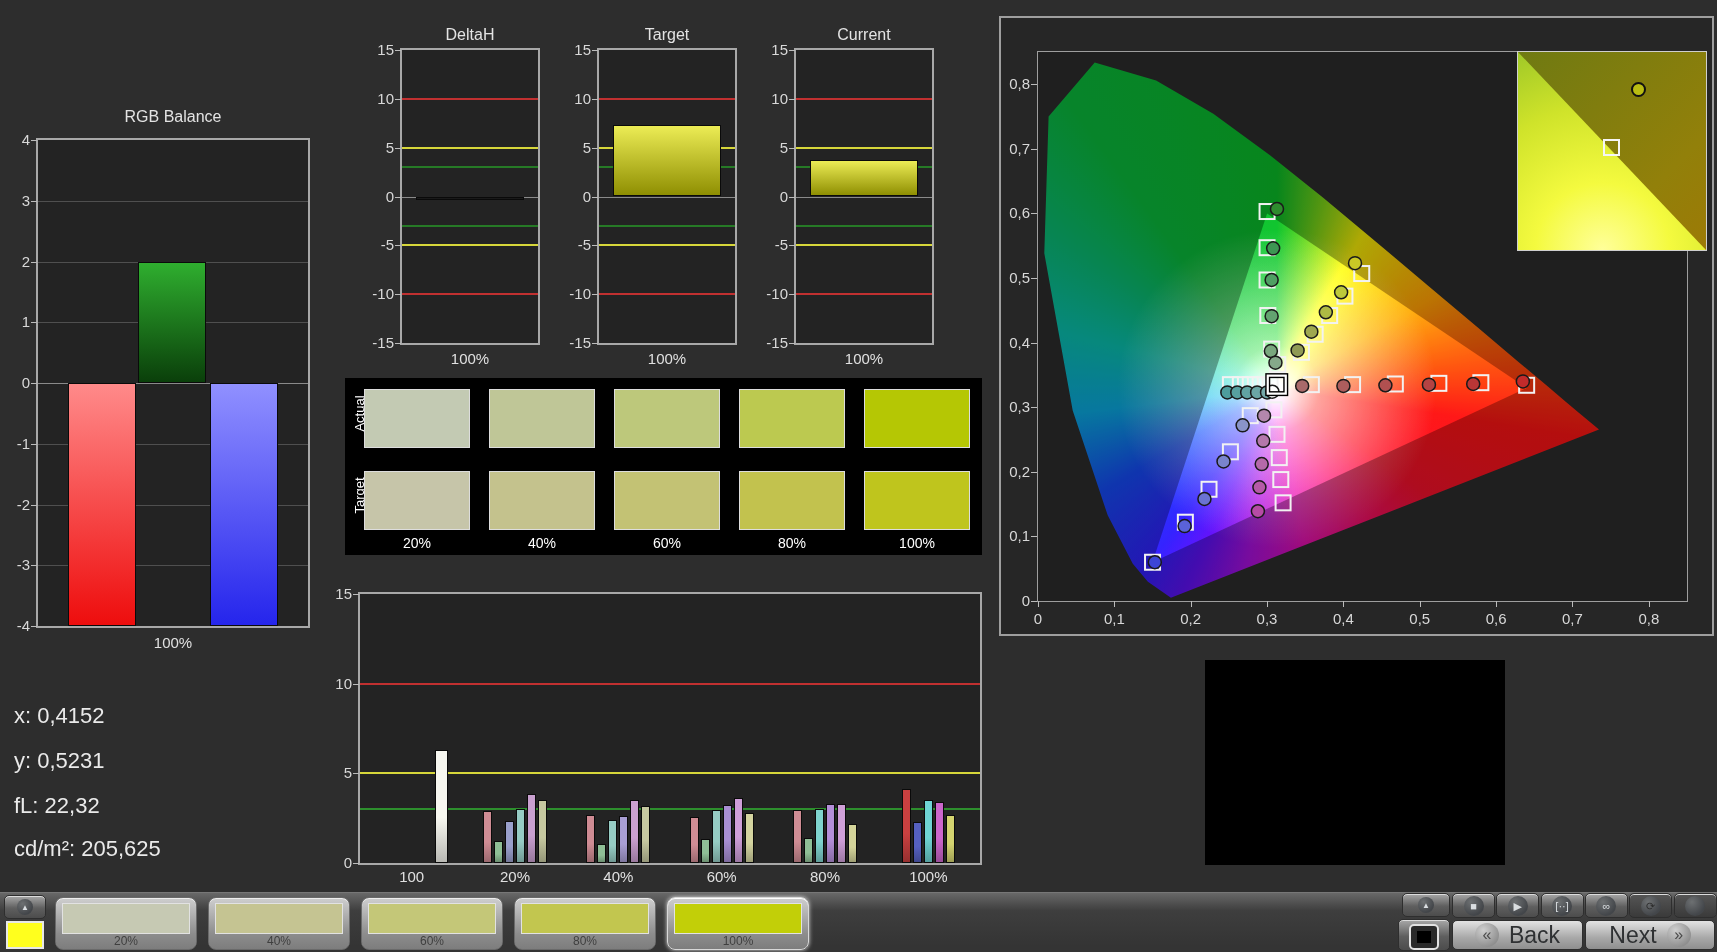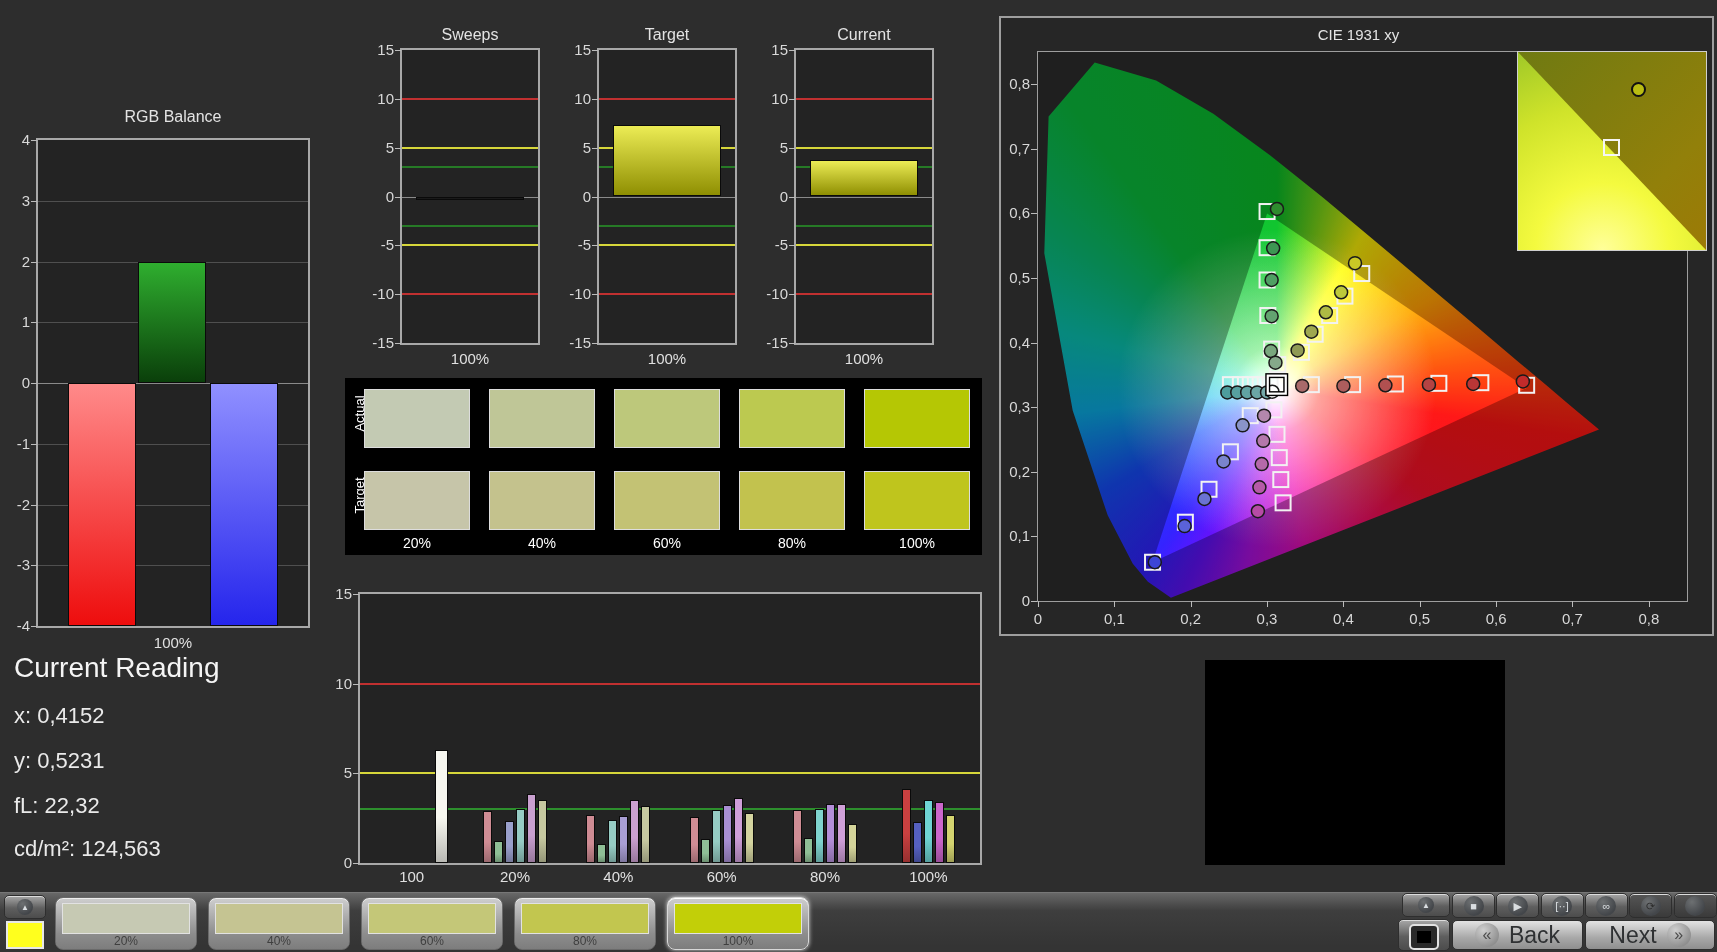--- a/index.html
+++ b/index.html
@@ -77,21 +77,21 @@
       <div class="abs tick" style="left: -44px; width: 36px; top: 416.25px; text-align: right;">-3</div>
       <div class="abs " style="left: -7px; width: 6px; height: 1px; top: 425.25px; background: rgb(187, 187, 187);"></div>
       <div class="abs tick" style="left: -44px; width: 36px; top: 477px; text-align: right;">-4</div>
       <div class="abs " style="left: -7px; width: 6px; height: 1px; top: 486px; background: rgb(187, 187, 187);"></div>
       <div class="abs bar" style="left: 11%; width: 25.3%; top: 243px; height: 243px; background: linear-gradient(rgb(255, 138, 138), rgb(238, 13, 13));"></div>
       <div class="abs bar" style="left: 37%; width: 25.3%; top: 121.5px; height: 121.5px; background: linear-gradient(rgb(47, 174, 47), rgb(10, 63, 10));"></div>
       <div class="abs bar" style="left: 63.7%; width: 25.3%; top: 243px; height: 243px; background: linear-gradient(rgb(144, 144, 255), rgb(37, 37, 236));"></div>
     </div>
   <div class="abs xlab" style="left:36px;top:634px;width:274px;">100%</div>
 
-  <div class="abs c-title" style="left:400px;top:26px;width:140px;">Sweeps</div>
+  <div class="abs c-title" style="left:400px;top:26px;width:140px;">DeltaH</div>
   <div class="abs plot" style="left:400px;top:48px;width:140px;height:297px;">
       <div class="abs grid" style="top: 146.5px; background: rgb(138, 138, 138);"></div>
       <div class="abs refline" style="top: 47.8333px; background: rgb(192, 48, 48);"></div>
       <div class="abs refline" style="top: 243.167px; background: rgb(192, 48, 48);"></div>
       <div class="abs refline" style="top: 96.6667px; background: rgb(214, 214, 58);"></div>
       <div class="abs refline" style="top: 194.333px; background: rgb(214, 214, 58);"></div>
       <div class="abs refline" style="top: 116.2px; background: rgb(38, 122, 38);"></div>
       <div class="abs refline" style="top: 174.8px; background: rgb(38, 122, 38);"></div>
       <div class="abs tick" style="left: -44px; width: 36px; top: -9px; text-align: right;">15</div>
       <div class="abs " style="left: -7px; width: 6px; height: 1px; top: 0px; background: rgb(187, 187, 187);"></div>
@@ -229,28 +229,26 @@
       <div class="abs bar" style="left: 488px; width: 9px; top: 229.547px; height: 39.4533px; background: linear-gradient(rgb(212, 212, 154), rgb(212, 212, 154) 60%, rgba(0, 0, 0, 0.25)) rgb(212, 212, 154);"></div>
       <div class="abs xlab" style="left: 425px; width: 80px; top: 274px;">80%</div>
       <div class="abs bar" style="left: 541.833px; width: 9px; top: 195.473px; height: 73.5267px; background: linear-gradient(rgb(201, 64, 64), rgb(201, 64, 64) 60%, rgba(0, 0, 0, 0.25)) rgb(201, 64, 64);"></div>
       <div class="abs bar" style="left: 552.833px; width: 9px; top: 227.753px; height: 41.2467px; background: linear-gradient(rgb(85, 96, 192), rgb(85, 96, 192) 60%, rgba(0, 0, 0, 0.25)) rgb(85, 96, 192);"></div>
       <div class="abs bar" style="left: 563.833px; width: 9px; top: 206.233px; height: 62.7667px; background: linear-gradient(rgb(111, 212, 212), rgb(111, 212, 212) 60%, rgba(0, 0, 0, 0.25)) rgb(111, 212, 212);"></div>
       <div class="abs bar" style="left: 574.833px; width: 9px; top: 208.027px; height: 60.9733px; background: linear-gradient(rgb(204, 102, 204), rgb(204, 102, 204) 60%, rgba(0, 0, 0, 0.25)) rgb(204, 102, 204);"></div>
       <div class="abs bar" style="left: 585.833px; width: 9px; top: 220.58px; height: 48.42px; background: linear-gradient(rgb(212, 212, 112), rgb(212, 212, 112) 60%, rgba(0, 0, 0, 0.25)) rgb(212, 212, 112);"></div>
       <div class="abs xlab" style="left: 528.333px; width: 80px; top: 274px;">100%</div>
     </div>
 
-  <div class="abs reading-head" style="left:14px;top:652px;">Current Reading</div>
   <div class="abs reading-line" style="left:14px;top:703px;">x: 0,4152</div>
   <div class="abs reading-line" style="left:14px;top:748px;">y: 0,5231</div>
   <div class="abs reading-line" style="left:14px;top:793px;">fL: 22,32</div>
-  <div class="abs reading-line" style="left:14px;top:836px;">cd/m²: 124,563</div>
+  <div class="abs reading-line" style="left:14px;top:836px;">cd/m²: 205,625</div>
 
   <div class="abs cie-panel" style="left:999px;top:16px;width:715px;height:620px;">
-    <div class="abs c-title" style="left:0;top:8px;width:715px;font-size:15px;">CIE 1931 xy</div>
     <div class="abs" style="left:36px;top:33px;width:651px;height:551px;background:#1f1f1f;border:1px solid #9e9e9e;">
         <div class="abs " style="left: 0px; top: 0px; width: 649px; height: 549px; background: radial-gradient(circle at 36.8% 61.3%, rgba(255, 255, 255, 0.95) 0px, rgba(250, 250, 235, 0.55) 8%, rgba(245, 245, 225, 0) 30%), conic-gradient(at 36.8% 61.3%, rgb(15, 176, 42) 0deg, rgb(232, 224, 16) 29deg, rgb(245, 155, 12) 60deg, rgb(240, 80, 14) 82deg, rgb(232, 21, 21) 99deg, rgb(224, 18, 42) 125deg, rgb(221, 16, 96) 147deg, rgb(207, 16, 160) 170deg, rgb(153, 18, 204) 190deg, rgb(90, 17, 224) 204deg, rgb(47, 31, 232) 216deg, rgb(22, 72, 224) 240deg, rgb(15, 158, 208) 263deg, rgb(16, 180, 164) 285deg, rgb(15, 176, 112) 304deg, rgb(15, 174, 60) 324deg, rgb(15, 176, 42) 360deg); clip-path: polygon(132.9px 545.8px, 109.9px 529.8px, 94.8px 511.7px, 69.7px 463.3px, 34.7px 358.5px, 6.3px 201.3px, 10.6px 64.5px, 56.7px 10.5px, 118.1px 28.5px, 175.3px 61.8px, 230.3px 101.9px, 284.9px 145.6px, 339.1px 190.7px, 391.3px 234.7px, 439.2px 275px, 478.7px 308.4px, 508.4px 333.3px, 528px 349.9px, 540.5px 360.4px, 561px 377.6px); filter: brightness(0.75) saturate(1.05);"></div>
         <div class="abs " style="left: 0px; top: 0px; width: 649px; height: 549px; background: radial-gradient(circle at 36.8% 61.3%, rgba(255, 255, 255, 0.95) 0px, rgba(250, 250, 235, 0.55) 8%, rgba(245, 245, 225, 0) 30%), conic-gradient(at 36.8% 61.3%, rgb(15, 176, 42) 0deg, rgb(232, 224, 16) 29deg, rgb(245, 155, 12) 60deg, rgb(240, 80, 14) 82deg, rgb(232, 21, 21) 99deg, rgb(224, 18, 42) 125deg, rgb(221, 16, 96) 147deg, rgb(207, 16, 160) 170deg, rgb(153, 18, 204) 190deg, rgb(90, 17, 224) 204deg, rgb(47, 31, 232) 216deg, rgb(22, 72, 224) 240deg, rgb(15, 158, 208) 263deg, rgb(16, 180, 164) 285deg, rgb(15, 176, 112) 304deg, rgb(15, 174, 60) 324deg, rgb(15, 176, 42) 360deg); clip-path: polygon(488.7px 335.9px, 229.1px 161.5px, 114.5px 510.2px); filter: brightness(1.12);"></div>
         <div class="abs tick" style="left: -20px; top: 558px; width: 40px; text-align: center;">0</div>
         <div class="abs " style="left: 0px; top: 549px; width: 1px; height: 6px; background: rgb(187, 187, 187);"></div>
         <div class="abs tick" style="left: 56.3529px; top: 558px; width: 40px; text-align: center;">0,1</div>
         <div class="abs " style="left: 76.3529px; top: 549px; width: 1px; height: 6px; background: rgb(187, 187, 187);"></div>
         <div class="abs tick" style="left: 132.706px; top: 558px; width: 40px; text-align: center;">0,2</div>
         <div class="abs " style="left: 152.706px; top: 549px; width: 1px; height: 6px; background: rgb(187, 187, 187);"></div>
         <div class="abs tick" style="left: 209.059px; top: 558px; width: 40px; text-align: center;">0,3</div>

